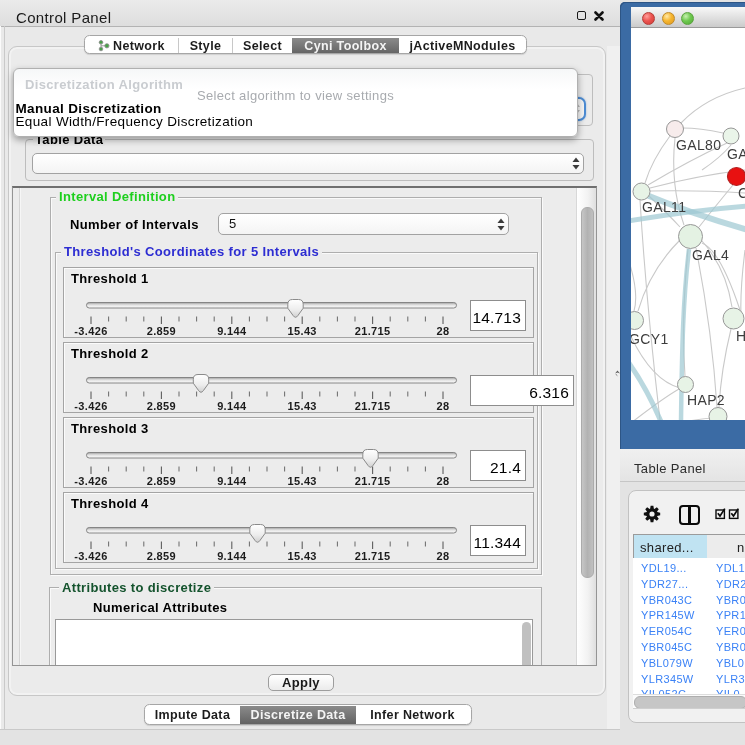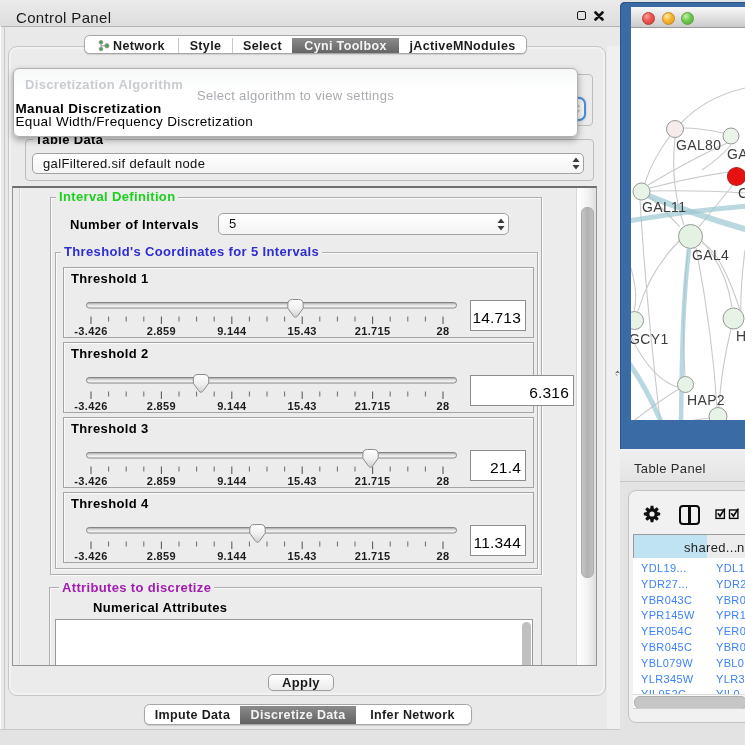--- a/index.html
+++ b/index.html
@@ -40,21 +40,20 @@
             <circle cx="3" cy="3.3" r="1.8"></circle>
             <circle cx="3" cy="10" r="1.8"></circle>
             <circle cx="8.9" cy="6.8" r="2.1"></circle>
           </g>
         </svg>Network</div><div class="seg" style="width:53px;line-height:17px;border-left:1px solid #c8c8c8;">Style</div><div class="seg" style="width:59px;line-height:17px;border-left:1px solid #c8c8c8;">Select</div><div class="seg" style="width:107px;line-height:17px;background:linear-gradient(#8b8b8b,#606060);color:#f4f4f4;">Cyni Toolbox</div><div class="seg" style="width:127px;line-height:17px;">jActiveMNodules</div>
   </div>
 
   <div class="abs" style="left:25px;top:139px;width:567px;height:40px;border:1px solid #bdbdbd;border-radius:4px;"></div>
   <div class="abs bold" style="left:33px;top:133px;font-size:13px;line-height:13px;background:#e9e9e9;padding:0 2px;">Table Data</div>
   <div class="combo" style="left:32px;top:153px;width:550px;height:19px;line-height:19px;">
-    <span style="margin-left:10px;">galFiltered.sif default node</span>
     <svg class="abs" style="right:1px;top:2px;" width="12" height="15">
         <path d="M6,1.5 L9.5,6 L2.5,6 Z" fill="#3a3a3a"></path>
         <path d="M6,13.5 L9.5,9 L2.5,9 Z" fill="#3a3a3a"></path>
       </svg>
   </div>
 
   <div class="abs" style="left:25px;top:74px;width:566px;height:50px;border:1px solid #bdbdbd;border-radius:4px;"></div>
 
   <div class="abs" style="left:556px;top:97px;width:26px;height:20px;background:#f4f4f4;border:2.5px solid #4c8bd2;border-radius:7px;box-shadow:0 0 2px rgba(80,140,210,.55);"></div>
   <svg class="abs" style="left:572px;top:102px;" width="10" height="13">
@@ -197,21 +196,21 @@
           <text x="89.4" y="41" font-size="11" font-weight="bold" fill="#1c1c1c" text-anchor="middle" font-family="Liberation Sans, sans-serif">2.859</text>
           <text x="159.8" y="41" font-size="11" font-weight="bold" fill="#1c1c1c" text-anchor="middle" font-family="Liberation Sans, sans-serif">9.144</text>
           <text x="230.2" y="41" font-size="11" font-weight="bold" fill="#1c1c1c" text-anchor="middle" font-family="Liberation Sans, sans-serif">15.43</text>
           <text x="300.6" y="41" font-size="11" font-weight="bold" fill="#1c1c1c" text-anchor="middle" font-family="Liberation Sans, sans-serif">21.715</text>
           <text x="371.0" y="41" font-size="11" font-weight="bold" fill="#1c1c1c" text-anchor="middle" font-family="Liberation Sans, sans-serif">28</text>
           <path transform="translate(185.5,11.2)" d="M -7.7,3 L -7.7,-1 Q -7.7,-5.7 -3,-5.7 L 3,-5.7 Q 7.7,-5.7 7.7,-1 L 7.7,3 L 2.3,10.5 Q 0,13.6 -2.3,10.5 Z" fill="url(#th3)" stroke="#8a8a8a" stroke-width="1"></path>
         </svg>
       <div class="abs" style="left:457px;top:337px;width:54px;height:29px;background:#fff;border:1px solid #8d8d8d;font-size:15.5px;line-height:33px;text-align:right;letter-spacing:0.2px;"><span style="margin-right:4px;">11.344</span></div>
 
       <div class="abs" style="left:36px;top:399px;width:491px;height:100px;border:1px solid #aeaeae;border-bottom:none;box-shadow:inset 1px 1px 0 rgba(255,255,255,.75);"></div>
-      <div class="gtitle" style="left:46px;top:393px;color:#a21caf;">Attributes to discretize</div>
+      <div class="gtitle" style="left:46px;top:393px;color:#14532d;">Attributes to discretize</div>
       <div class="abs bold" style="left:44px;top:412px;font-size:13px;padding-left:36px;">Numerical Attributes</div>
       <div class="abs" style="left:42px;top:431px;width:476px;height:60px;background:#fff;border:1px solid #999;font-size:13px;">
         <div class="abs" style="right:1px;top:2px;width:9.5px;height:60px;background:#c0c0c0;border-radius:5px 5px 0 0;"></div>
       </div>
 
       <div class="abs" style="left:563px;top:0;width:20px;height:477px;background:linear-gradient(90deg,#ffffff,#f2f2f2 55%,#dcdcdc);border-left:1px solid #d8d8d8;"></div>
       <div class="abs" style="left:568px;top:19px;width:11px;height:369px;border-radius:6px;background:linear-gradient(90deg,#c6c6c6,#b2b2b2 50%,#c0c0c0);border:1px solid #ababab;"></div>
     </div>
   </div>
 
@@ -302,21 +301,21 @@
     <g fill="none" stroke="#0a0a0a" stroke-width="1.4">
       <rect x="2" y="4" width="8.4" height="8.4"></rect>
         <path d="M3.8,7.2 L6,10 L10.8,2.6" stroke-width="1.7"></path>
       <rect x="15.5" y="4" width="8.4" height="8.4"></rect>
         <path d="M17.3,7.2 L19.5,10 L24.3,2.6" stroke-width="1.7"></path>
     </g>
   </svg>
 
   <div class="abs" style="left:633px;top:534px;width:73px;height:23px;background:#c0e3f2;border:1px solid #9b9b9b;"></div>
   <div class="abs" style="left:707px;top:534px;width:38px;height:23px;background:#ececec;border:1px solid #9b9b9b;border-left:none;"></div>
-  <div class="abs" style="left:684px;top:540px;font-size:13px;color:#222;">shared...</div>
+  <div class="abs" style="left:640px;top:540px;font-size:13px;color:#222;">shared...</div>
   <div class="abs" style="left:737px;top:540px;font-size:13px;color:#222;">na</div>
   <div class="abs" style="left:633px;top:558px;width:112px;height:136px;background:#fff;overflow:hidden;font-size:11px;color:#3b82f6;">
     <div class="abs" style="left:8px;top:3px;line-height:15.8px;">YDL19...<br>YDR27...<br>YBR043C<br>YPR145W<br>YER054C<br>YBR045C<br>YBL079W<br>YLR345W<br>YIL052C</div>
     <div class="abs" style="left:83px;top:3px;line-height:15.8px;">YDL1<br>YDR2<br>YBR0<br>YPR1<br>YER0<br>YBR0<br>YBL0<br>YLR3<br>YIL0</div>
   </div>
 
   <div class="abs" style="left:633px;top:694px;width:112px;height:14px;background:#fbfbfb;border-top:1px solid #ddd;"></div>
   <div class="abs" style="left:634px;top:695.5px;width:111px;height:11px;background:#c6c6c6;border:1px solid #aeaeae;border-radius:6px;"></div>
   <div class="abs" style="left:633px;top:708px;width:112px;height:1px;background:#cfcfcf;"></div>
 

